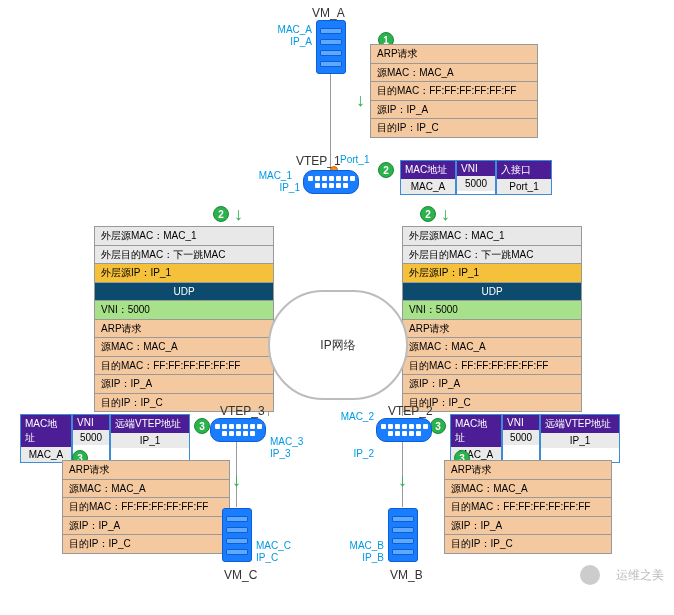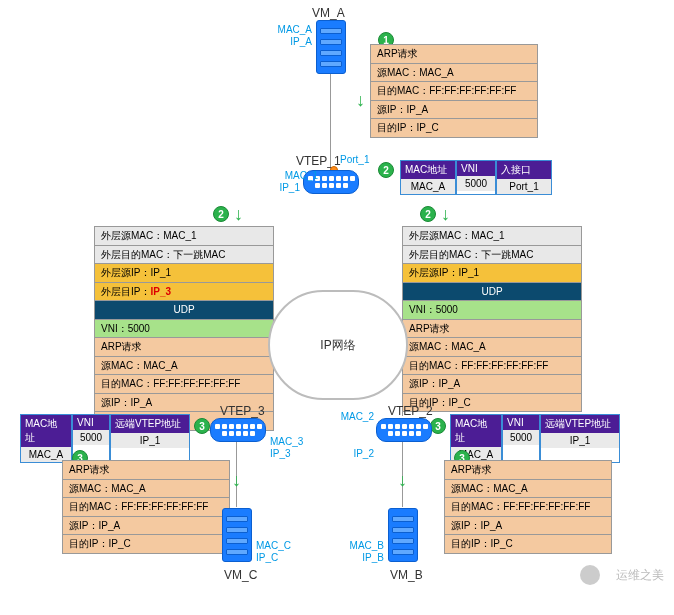--- a/index.html
+++ b/index.html
@@ -74,21 +74,21 @@
       <div class="p"></div>
       <div class="p"></div>
       <div class="p"></div>
       <div class="p"></div>
       <div class="p"></div>
       <div class="p"></div>
       <div class="p"></div>
       <div class="p"></div>
       <div class="p"></div>
 </div>
-<div class="abs blue" style="left:280px;top:170px;text-align:right;width:38px">MAC_1</div>
+<div class="abs blue" style="left:254px;top:170px;text-align:right;width:38px">MAC_1</div>
 <div class="abs blue" style="left:262px;top:182px;text-align:right;width:38px">IP_1</div>
 <div class="abs badge" style="left:378px;top:162px">2</div>
 
 <div class="abs tbl" style="left:400px;top:160px">
   <div class="c" style="width:56px">
         <div class="h">MAC地址</div>
         <div class="d">MAC_A</div>
       </div>
   <div class="c" style="width:40px">
         <div class="h">VNI</div>
@@ -102,21 +102,20 @@
 
 <div class="abs badge" style="left:213px;top:206px">2</div>
 <div class="abs arrow" style="left:234px;top:204px">↓</div>
 <div class="abs badge" style="left:420px;top:206px">2</div>
 <div class="abs arrow" style="left:441px;top:204px">↓</div>
 
 <div class="abs pbox" style="left:94px;top:226px;width:180px">
   <div class="r eth">外层源MAC：MAC_1</div>
   <div class="r eth">外层目的MAC：下一跳MAC</div>
   <div class="r ip">外层源IP：IP_1</div>
-  <div class="r ip"><span>外层目IP：</span><span class="red">IP_3</span></div>
   <div class="r udp">UDP</div>
   <div class="r vni">VNI：5000</div>
   <div class="r arp">ARP请求</div>
   <div class="r arp">源MAC：MAC_A</div>
   <div class="r arp">目的MAC：FF:FF:FF:FF:FF:FF</div>
   <div class="r arp">源IP：IP_A</div>
   <div class="r arp">目的IP：IP_C</div>
 </div>
 
 <div class="abs pbox" style="left:402px;top:226px;width:180px">

